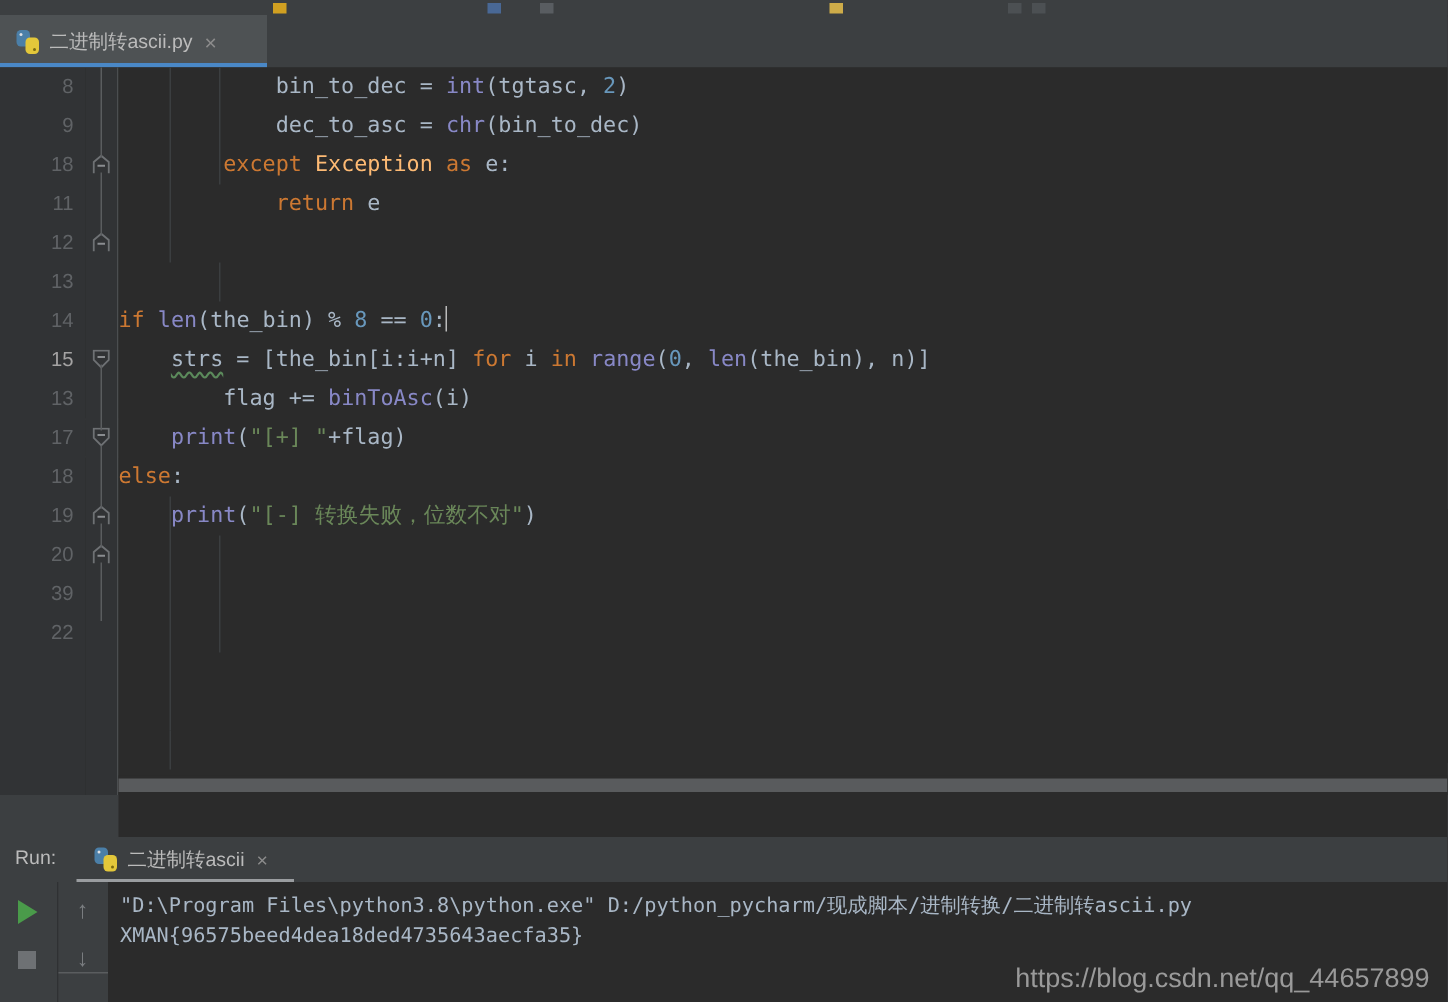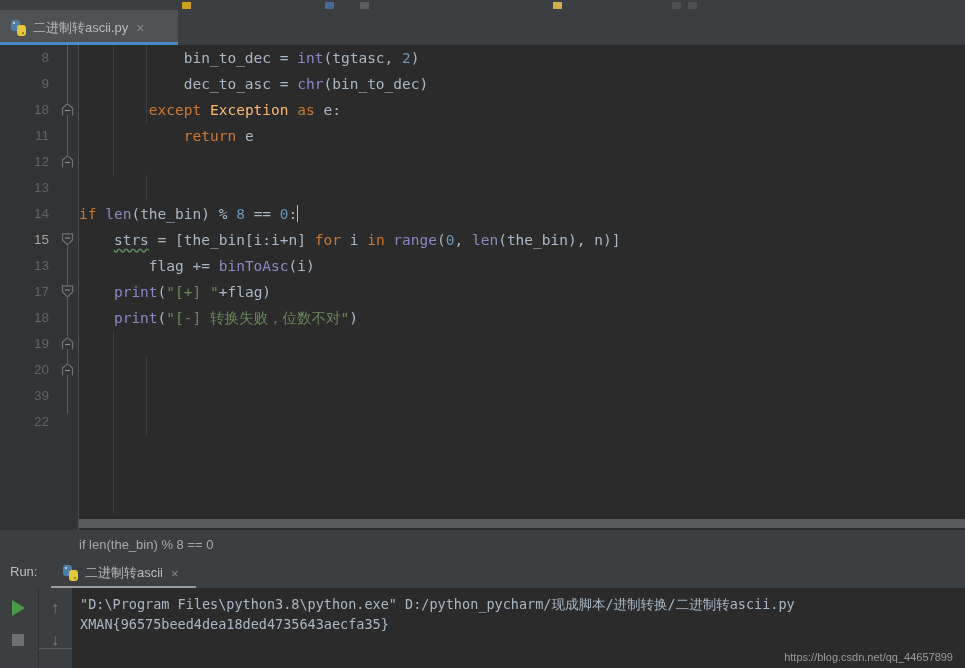--- a/index.html
+++ b/index.html
@@ -203,21 +203,21 @@
     position: absolute; left: 72px; top: 30px; right: 0; height: 80px;
     background: #2b2b2b;
     font-family: "DejaVu Sans Mono", monospace; font-size: 13.5px;
     padding: 6px 0 0 8px; box-sizing: border-box;
     overflow: hidden; white-space: pre;
     color: #a9b7c6;
   }
   .console .cline { height: 20px; line-height: 20px; }
   .watermark {
     position: absolute; right: 12px; bottom: 5px;
-    color: #9a9a9a; font-size: 11px;
+    color: #9a9a9a; font-size: 18px;
     font-family: "Liberation Sans", sans-serif;
   }
   .console-divider {
     position: absolute; left: 39px; top: 90px; width: 33px; height: 1px;
     background: #5a5d5f;
   }
 </style>
 </head>
 <body>
 
@@ -373,31 +373,29 @@
     <div class="line code">            <span class="pln">bin_to_dec</span> = <span class="bi">int</span>(<span class="pln">tgtasc</span>, <span class="num">2</span>)</div>
         <div class="line code">            <span class="pln">dec_to_asc</span> = <span class="bi">chr</span>(<span class="pln">bin_to_dec</span>)</div>
         <div class="line code">        <span class="kw">except</span> <span class="exc">Exception</span> <span class="kw">as</span> <span class="pln">e</span>:</div>
         <div class="line code">            <span class="kw">return</span> <span class="pln">e</span></div>
         <div class="line code"></div>
         <div class="line code"></div>
         <div class="line code"><span class="kw">if</span> <span class="bi">len</span>(<span class="pln">the_bin</span>) % <span class="num">8</span> == <span class="num">0</span>:<span class="caret"></span></div>
         <div class="line code">    <span class="pln err-underline">strs</span> = [<span class="pln">the_bin</span>[<span class="pln">i</span>:<span class="pln">i</span>+<span class="pln">n</span>] <span class="kw">for</span> <span class="pln">i</span> <span class="kw">in</span> <span class="bi">range</span>(<span class="num">0</span>, <span class="bi">len</span>(<span class="pln">the_bin</span>), <span class="pln">n</span>)]</div>
         <div class="line code">        <span class="pln">flag</span> += <span class="bi">binToAsc</span>(<span class="pln">i</span>)</div>
         <div class="line code">    <span class="bi">print</span>(<span class="str">"[+] "</span>+<span class="pln">flag</span>)</div>
+        <div class="line code"><span class="kw">else</span>:</div>
         <div class="line code">    <span class="bi">print</span>(<span class="str">"[-] 转换失败，位数不对"</span>)</div>
       </div>
 
     <div class="hscroll-track">
       <div class="hscroll-thumb"></div>
     </div>
   </div>
 
-  <div class="breadcrumb">
-    <span class="breadcrumb-text">if len(the_bin) % 8 == 0</span>
-  </div>
 
   <div class="runwin">
     <div class="run-header">
       <span class="run-label">Run:</span>
       <div class="run-tab">
         <span class="py-icon">
           <span class="b1"></span>
             <span class="b2"></span>
           <span class="d1"></span>
             <span class="d2"></span>

